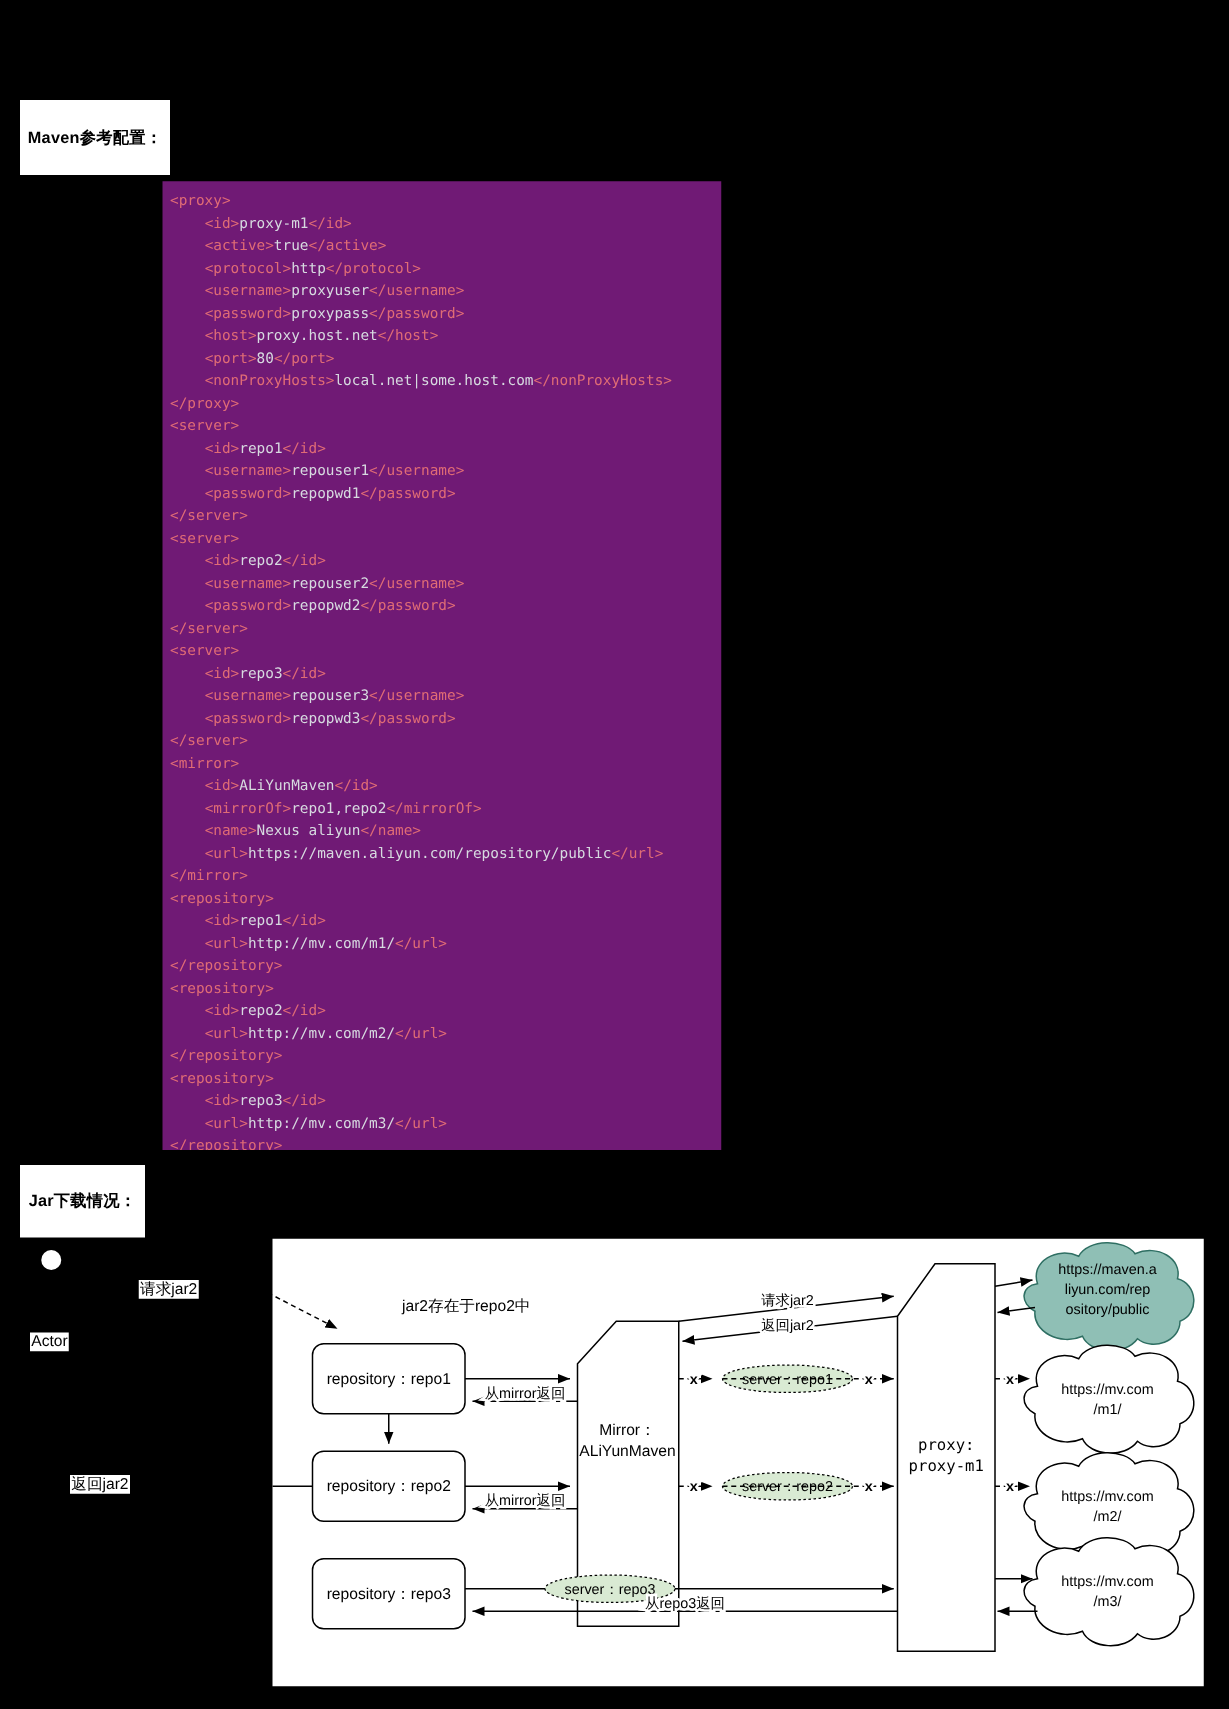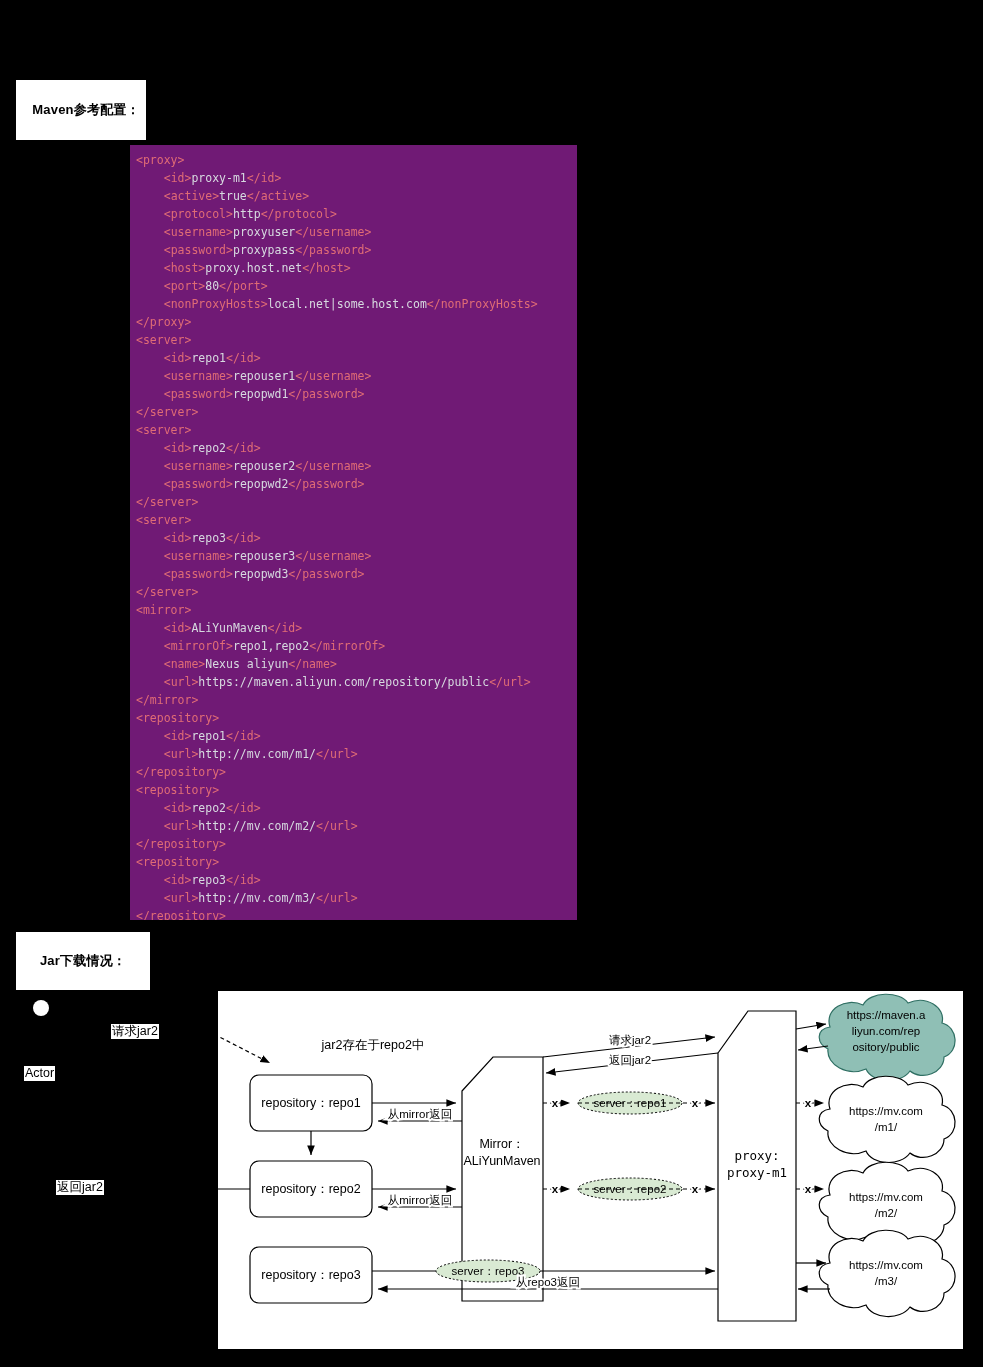--- a/index.html
+++ b/index.html
@@ -21,22 +21,22 @@
     position: absolute;
     background: #ffffff;
     color: #000000;
     font-weight: bold;
     font-size: 13px;
     display: flex;
     align-items: center;
     justify-content: center;
     letter-spacing: .2px;
   }
-  #chip-maven { left: 16px; top: 80px; width: 120px; height: 60px; padding-left: 10px; }
-  #chip-jar   { left: 16px; top: 932px; width: 134px; height: 58px; }
+  #chip-maven { left: 16px; top: 80px; width: 120px; height: 60px; }
+  #chip-jar   { left: 16px; top: 932px; width: 100px; height: 58px; }
 
   
   #code-block {
     position: absolute;
     left: 130px;
     top: 145px;
     width: 447px;
     height: 775px;
     background: #701a75;
     font-family: "DejaVu Sans Mono", monospace;

